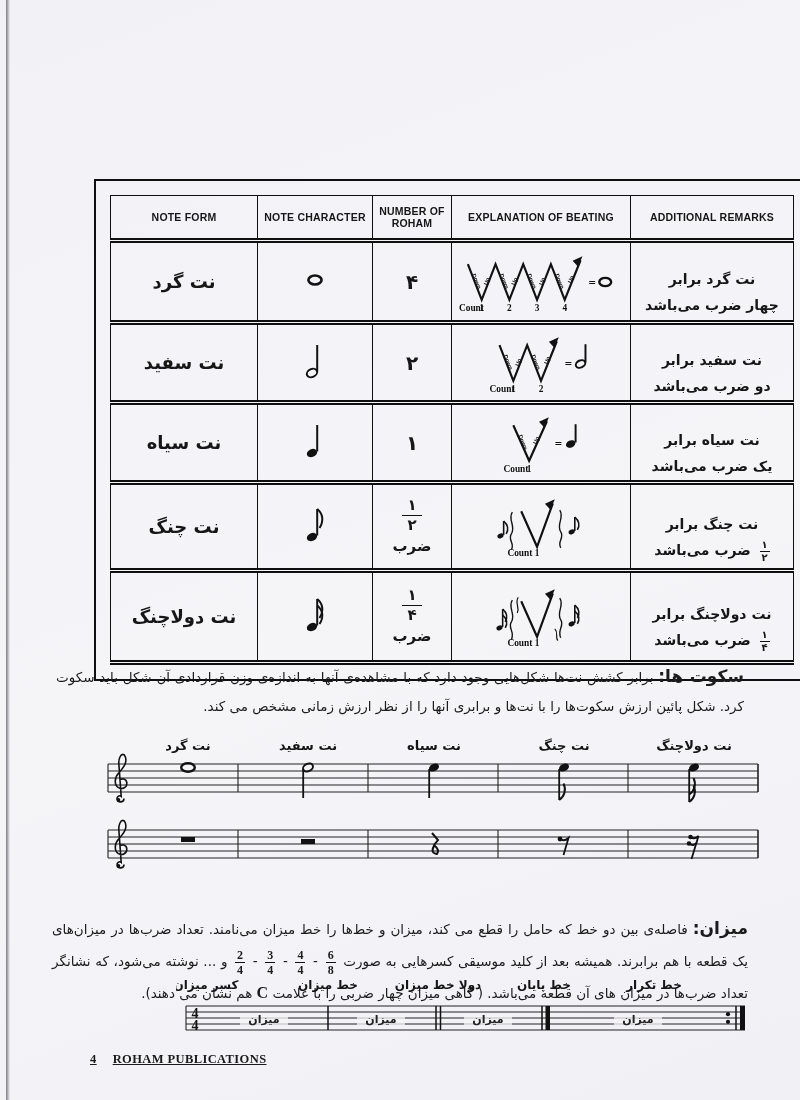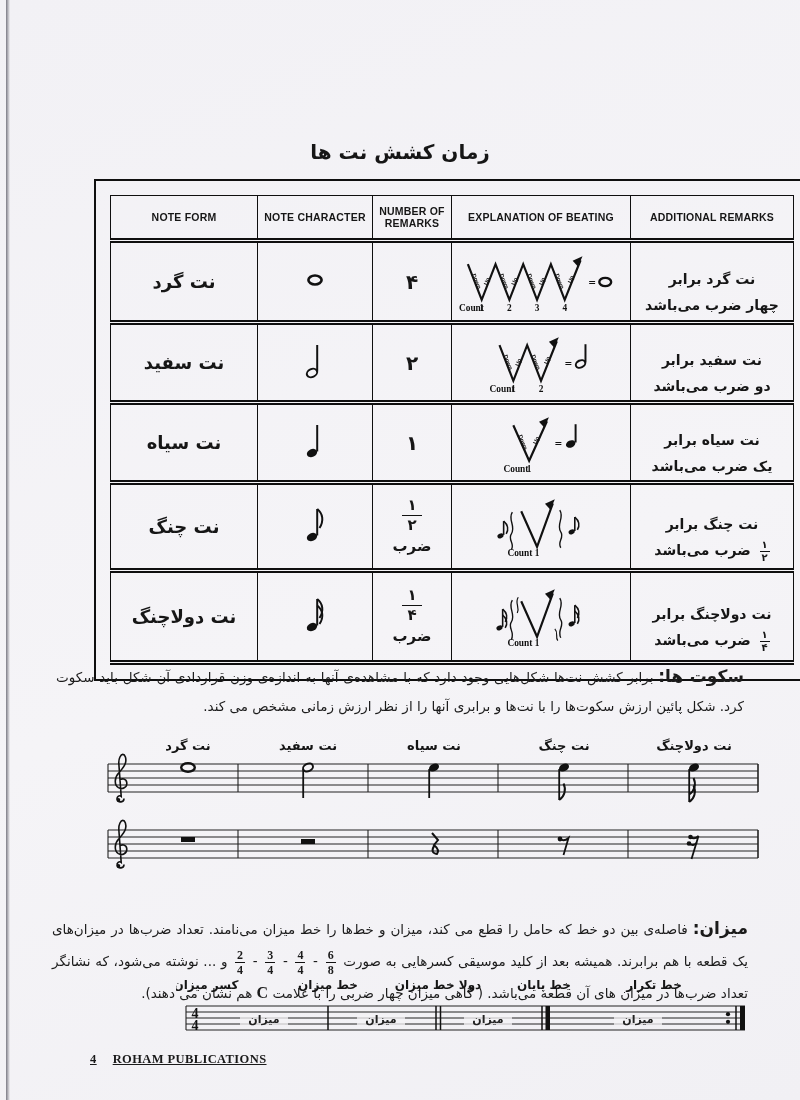--- a/index.html
+++ b/index.html
@@ -55,29 +55,28 @@
         font:bold 12.5px "Liberation Serif",serif;letter-spacing:.4px;color:#1a1a1a;text-decoration:underline;}
   .footer .pgnum{margin-right:16px;}
 </style>
 </head>
 <body>
 
 <div class="page">
   <div class="scan-edge"></div>
 
 
-  <div class="main-title">زمان کشش نت ها</div>
 
   <div class="tbl-wrap">
     <table class="note-table">
       <thead>
         <tr>
           <th class="c1">NOTE FORM</th>
           <th class="c2">NOTE CHARACTER</th>
-          <th class="c3">NUMBER OF REMARKS</th>
+          <th class="c3">NUMBER OF ROHAM</th>
           <th class="c4">EXPLANATION OF BEATING</th>
           <th class="c5">ADDITIONAL REMARKS</th>
         </tr>
       </thead>
       <tbody>
 
         <tr class="r1">
           <td>
               <div class="note-name">نت گرد</div>
             </td>

